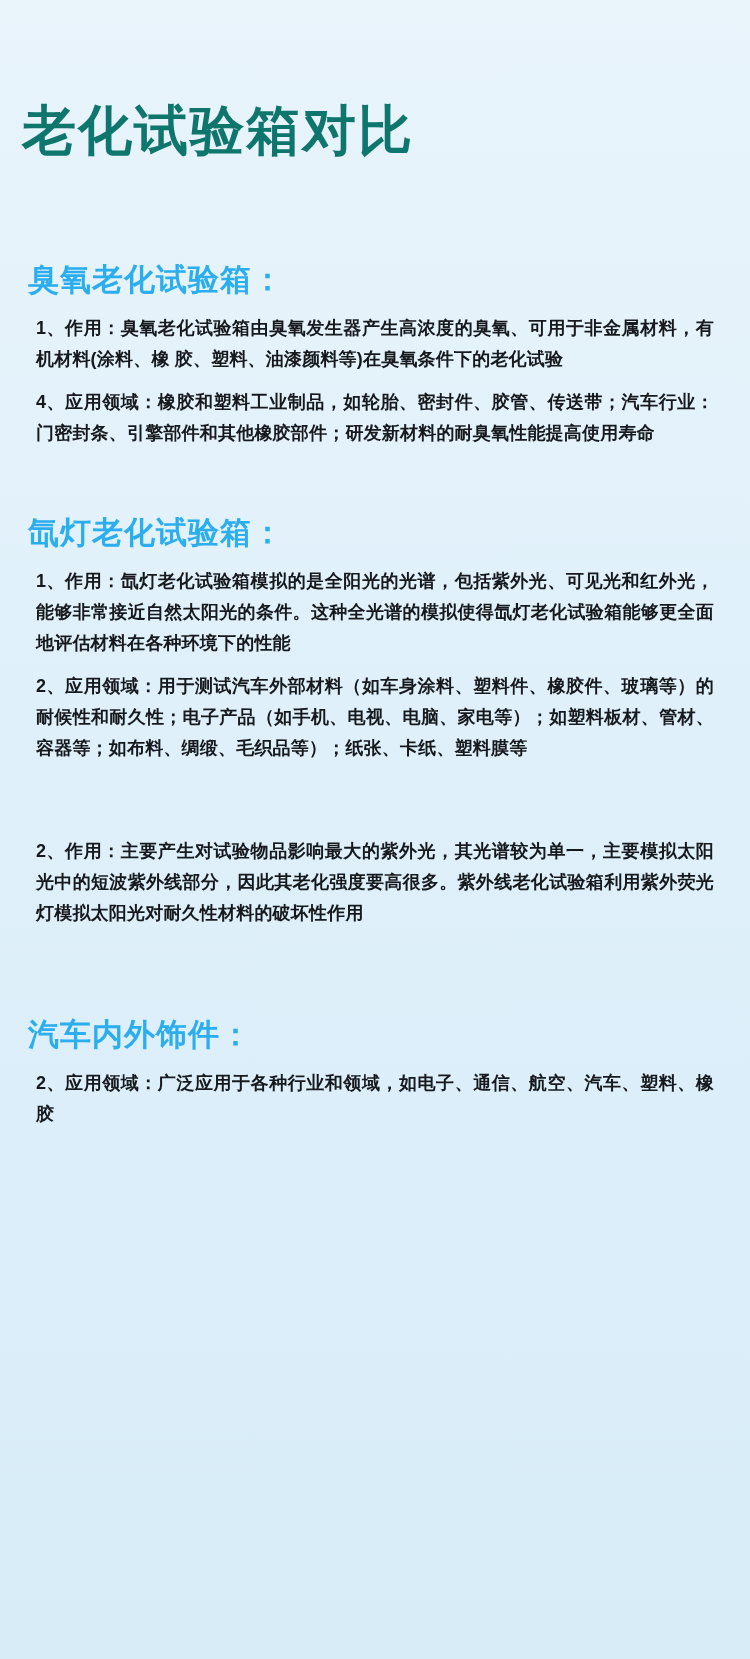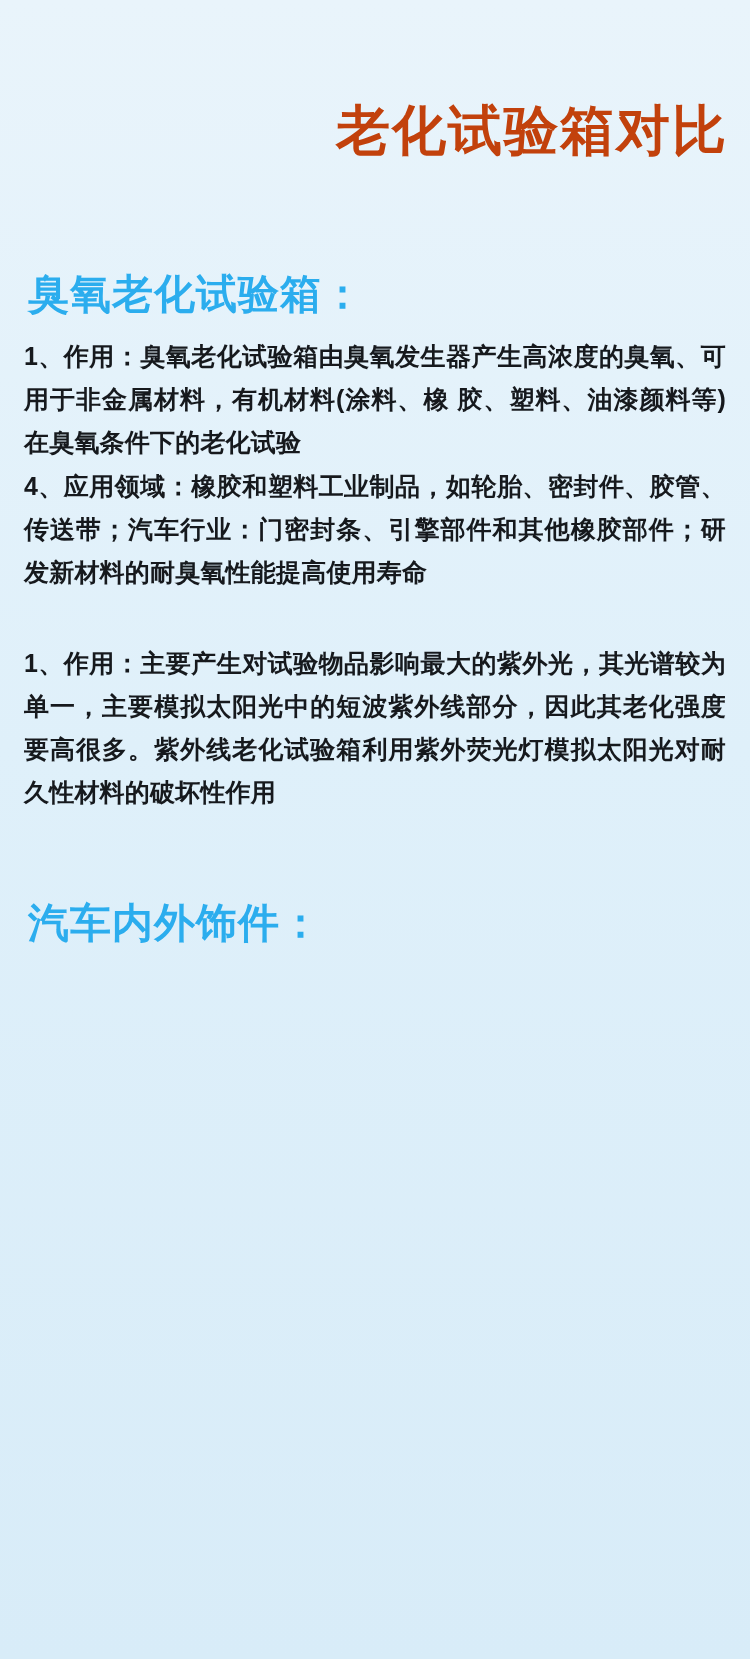--- a/index.html
+++ b/index.html
@@ -13,73 +13,79 @@
     font-family: "Liberation Sans", "DejaVu Sans", sans-serif;
     color: #15181c;
     -webkit-font-smoothing: antialiased;
   }
   .page {
     width: 750px;
     box-sizing: border-box;
     padding: 0 22px 30px 22px;
   }
   .main-title {
-    text-align: right;
+    text-align: left;
     font-size: 54px;
     font-weight: bold;
-    color: #c2410c;
+    color: #0f766e;
     letter-spacing: 2px;
     padding-top: 62px;
     padding-bottom: 8px;
     line-height: 1.2;
   }
   .section {
     padding-top: 26px;
   }
   .section.gap-large {
     padding-top: 48px;
   }
   .section-title {
-    font-size: 41px;
+    font-size: 31px;
     font-weight: bold;
     color: #2badee;
     letter-spacing: 1px;
     line-height: 1.35;
     margin-bottom: 12px;
     padding-left: 6px;
   }
   .para {
-    font-size: 25px;
+    font-size: 18px;
     font-weight: bold;
     line-height: 1.72;
     color: #16191d;
     letter-spacing: 0.2px;
     text-align: justify;
-    margin: 0;
+    margin: 12px;
     padding: 0 2px;
   }
   .para + .para {
     margin-top: 1px;
   }
 </style>
 </head>
 <body>
 
 <div class="page">
 
   <h1 class="main-title">老化试验箱对比</h1>
 
   <div class="section">
     <h2 class="section-title">臭氧老化试验箱：</h2>
     <p class="para">1、作用：臭氧老化试验箱由臭氧发生器产生高浓度的臭氧、可用于非金属材料，有机材料(涂料、橡 胶、塑料、油漆颜料等)在臭氧条件下的老化试验</p>
     <p class="para">4、应用领域：橡胶和塑料工业制品，如轮胎、密封件、胶管、传送带；汽车行业：门密封条、引擎部件和其他橡胶部件；研发新材料的耐臭氧性能提高使用寿命</p>
   </div>
 
+  <div class="section">
+    <h2 class="section-title">氙灯老化试验箱：</h2>
+    <p class="para">1、作用：氙灯老化试验箱模拟的是全阳光的光谱，包括紫外光、可见光和红外光，能够非常接近自然太阳光的条件。这种全光谱的模拟使得氙灯老化试验箱能够更全面地评估材料在各种环境下的性能</p>
+    <p class="para">2、应用领域：用于测试汽车外部材料（如车身涂料、塑料件、橡胶件、玻璃等）的耐候性和耐久性；电子产品（如手机、电视、电脑、家电等）；如塑料板材、管材、容器等；如布料、绸缎、毛织品等）；纸张、卡纸、塑料膜等</p>
+  </div>
 
   <div class="section gap-large">
-    <p class="para">1、作用：主要产生对试验物品影响最大的紫外光，其光谱较为单一，主要模拟太阳光中的短波紫外线部分，因此其老化强度要高很多。紫外线老化试验箱利用紫外荧光灯模拟太阳光对耐久性材料的破坏性作用</p>
+    <p class="para">2、作用：主要产生对试验物品影响最大的紫外光，其光谱较为单一，主要模拟太阳光中的短波紫外线部分，因此其老化强度要高很多。紫外线老化试验箱利用紫外荧光灯模拟太阳光对耐久性材料的破坏性作用</p>
   </div>
 
   <div class="section gap-large">
     <h2 class="section-title">汽车内外饰件：</h2>
+    <p class="para">2、应用领域：广泛应用于各种行业和领域，如电子、通信、航空、汽车、塑料、橡胶</p>
   </div>
 
 </div>
 
 </body></html>

